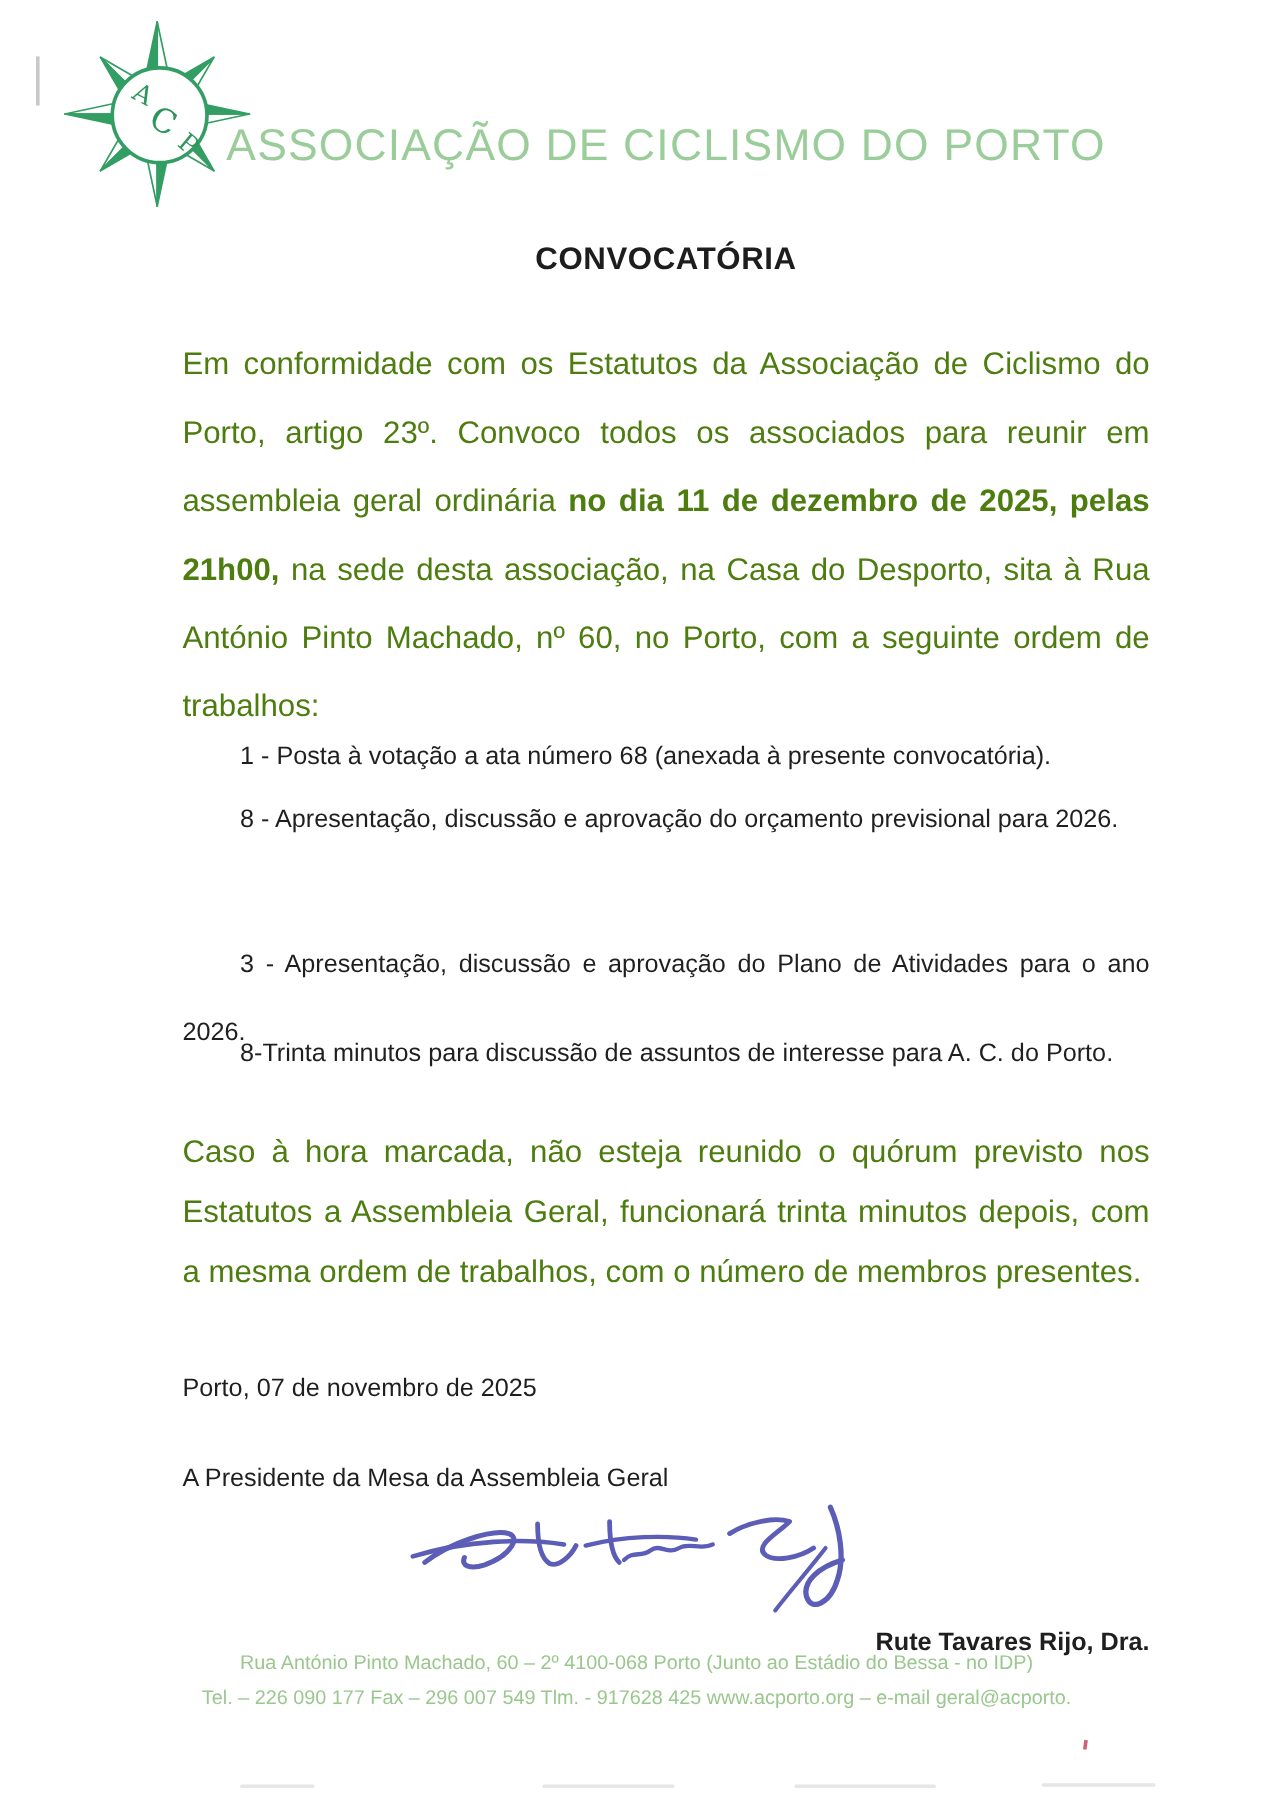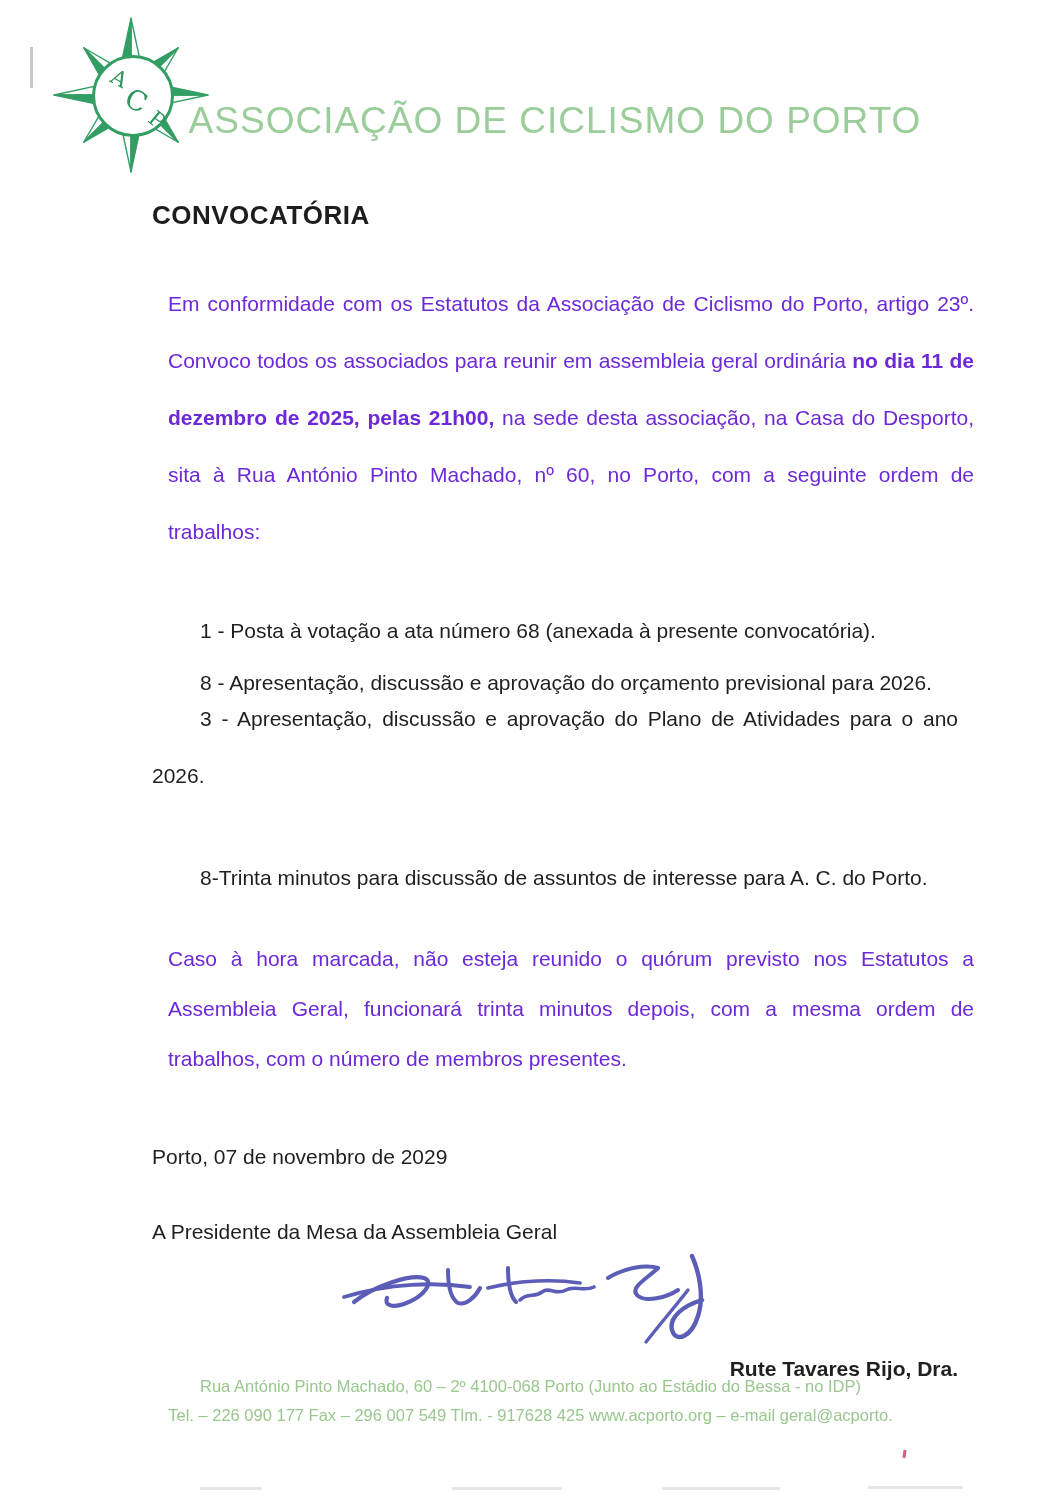--- a/index.html
+++ b/index.html
@@ -12,36 +12,36 @@
   }
   .content { position:absolute; left:152px; top:0; width:806px; }
 
   .org-name {
     position:absolute; left:0; top:100px; width:100%;
     text-align:center; font-size:37px; letter-spacing:1px;
     color:#9bcd9a; white-space:nowrap;
   }
   .doc-title {
     position:absolute; left:0; top:200px; width:100%;
-    text-align:left; font-size:26px; font-weight:bold;
+    text-align:center; font-size:26px; font-weight:bold;
     letter-spacing:0.5px; color:#1d1d1d;
   }
   .para {
-    position:absolute; left:16px; width:100%;
-    font-size:21px; line-height:57px;
-    text-align:justify; color:#6d28d9;
+    position:absolute; left:0; width:100%;
+    font-size:26px; line-height:57px;
+    text-align:justify; color:#4d7c0f;
   }
   .para.intro { top:275px; }
   .para b { font-weight:bold; }
   .item { position:absolute; left:0; width:100%;
     font-size:21px; line-height:57px; text-align:justify;
     text-indent:48px; color:#1f1f1f; }
   .item-1 { top:602px; }
   .item-2 { top:654px; }
-  .item-3 { top:690px; }
+  .item-3 { top:775px; }
   .item-4 { top:849px; }
   .para.closing { top:934px; line-height:50px; }
   .date-line {
     position:absolute; left:0; top:1145px;
     font-size:21px; color:#1f1f1f;
   }
   .sig-title {
     position:absolute; left:0; top:1220px; width:100%;
     text-align:left; font-size:21px; color:#1f1f1f;
   }
@@ -118,21 +118,21 @@
 
     <p class="para intro"><span>Em conformidade com os Estatutos da Associação de Ciclismo do Porto, artigo 23º. Convoco todos os associados para reunir em assembleia geral ordinária </span><b>no dia 11 de dezembro de 2025, pelas 21h00,</b><span> na sede desta associação, na Casa do Desporto, sita à Rua António Pinto Machado, nº 60, no Porto, com a seguinte ordem de trabalhos:</span></p>
 
     <p class="item item-1">1 - Posta à votação a ata número 68 (anexada à presente convocatória).</p>
     <p class="item item-2">8 - Apresentação, discussão e aprovação do orçamento previsional para 2026.</p>
     <p class="item item-3">3 - Apresentação, discussão e aprovação do Plano de Atividades para o ano 2026.</p>
     <p class="item item-4">8-Trinta minutos para discussão de assuntos de interesse para A. C. do Porto.</p>
 
     <p class="para closing">Caso à hora marcada, não esteja reunido o quórum previsto nos Estatutos a Assembleia Geral, funcionará trinta minutos depois, com a mesma ordem de trabalhos, com o número de membros presentes.</p>
 
-    <div class="date-line">Porto, 07 de novembro de 2029</div>
+    <div class="date-line">Porto, 07 de novembro de 2025</div>
 
     <div class="sig-title">A Presidente da Mesa da Assembleia Geral</div>
 
     <div class="signatory">Rute Tavares Rijo, Dra.</div>
   </div>
 
   <svg class="signature" viewBox="0 0 410 102" xmlns="http://www.w3.org/2000/svg" fill="none" stroke="#5b5db6" stroke-linecap="round" stroke-linejoin="round">
     <path stroke-width="4.2" d="M 14,52 C 34,36 70,24 84,28 C 94,31 86,46 64,54 C 52,58 44,55 47,48"></path>
     <path stroke-width="3.8" d="M 4,47 C 50,33 96,32 130,37"></path>
     <path stroke-width="4" d="M 108,20 C 108,34 110,48 118,53 C 126,56 136,46 140,38"></path>

